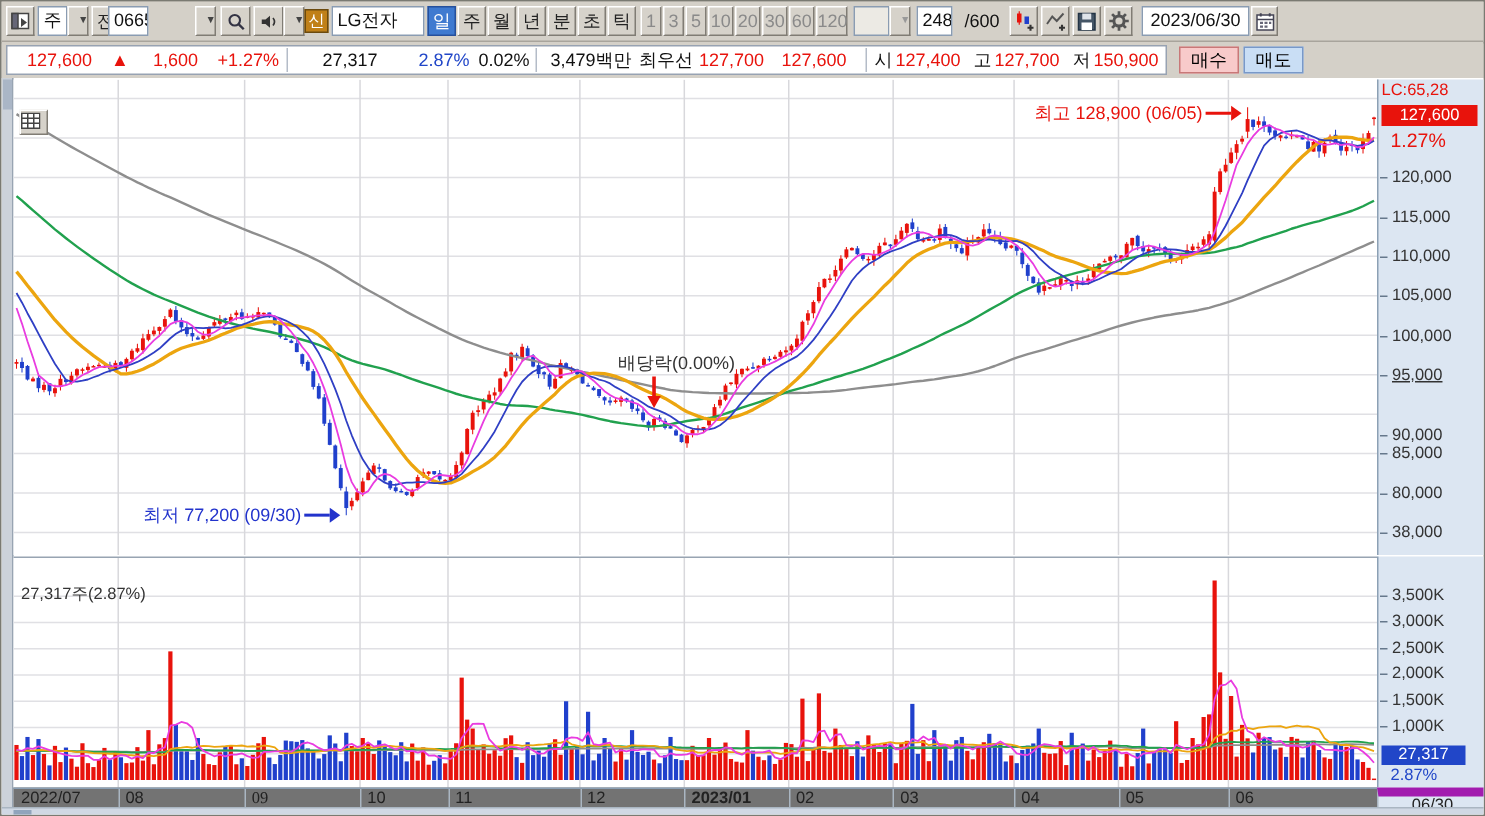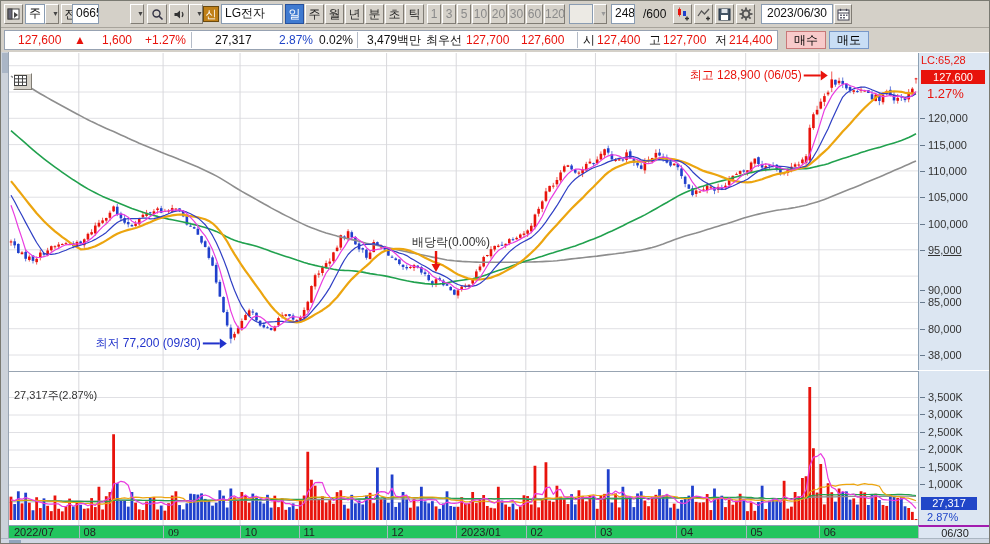--- a/index.html
+++ b/index.html
@@ -51,23 +51,23 @@
   
   .legend{position:absolute;left:4px;top:2px;height:15px;white-space:nowrap;z-index:5;}
   .legend span{vertical-align:top;line-height:15px;}
   .sq{display:inline-block;width:7px;height:7px;background:#d0cec8;border:1px solid #888;margin:4px 3px 0 2px;}
   .tab{display:inline-block;border:1px solid #888;background:#e9e7e1;padding:0 5px;line-height:14px;font-size:12px;color:#111;}
   .c-mag{color:#e23ae2;} .c-plum{color:#d45cd4;} .c-blu{color:#2f3fc4;} .c-gld{color:#d99a08;} .c-grn{color:#1ca04e;} .c-gry{color:#8e8e8e;}
   .lgap{margin-left:9px;} .sgap{margin-left:6px;}
   .volcur{position:absolute;left:5px;top:16px;font-size:11px;color:#333;z-index:5;}
   .gridbtn{position:absolute;left:4px;top:20px;width:19px;height:17px;z-index:5;}
   
-  .daterow{position:absolute;left:8px;top:473px;width:909px;height:13px;background:#22c55e;
+  .daterow{position:absolute;left:8px;top:473px;width:909px;height:13px;background:#737373;
            border-top:1px solid #8ca0b4;overflow:hidden;}
-  .dateend{position:absolute;left:917px;top:473px;width:73px;height:13px;background:#dce6f2;border-top:2px solid #a21caf;
+  .dateend{position:absolute;left:917px;top:473px;width:73px;height:13px;background:#dce6f2;border-top:6px solid #a21caf;
            border-left:1px solid #aab6c2;text-align:center;font-size:11px;line-height:12px;color:#222;}
   .dlab{position:absolute;top:0;font-size:11px;line-height:12px;color:#222;white-space:nowrap;}
   .dtick{position:absolute;top:0;width:1px;height:13px;background:#aab6c2;}
   .hscroll{position:absolute;left:0;top:486px;width:990px;height:7px;background:#d0d8e4;border-top:1px solid #aab6c2;}
   .hthumb{position:absolute;left:8px;top:1px;width:12px;height:5px;background:#90a4bc;}
 </style>
 </head>
 <body>
 
 <div class="frame">
@@ -189,21 +189,21 @@
       <span class="blk" style="left:362px;">3,479백만</span>
       <span class="blk" style="left:421px;">최우선</span>
       <span class="red" style="left:461px;">127,700</span>
       <span class="red" style="left:516px;">127,600</span>
       <div class="vdiv" style="left:572px;"></div>
       <span class="blk" style="left:578px;">시</span>
       <span class="red" style="left:592px;">127,400</span>
       <span class="blk" style="left:644px;">고</span>
       <span class="red" style="left:658px;">127,700</span>
       <span class="blk" style="left:710px;">저</span>
-      <span class="red" style="left:724px;">214,400</span>
+      <span class="red" style="left:724px;">150,900</span>
     </div>
     <button class="trade buy" style="left:785px;">매수</button>
     <button class="trade sell" style="left:828px;">매도</button>
   </div>
 
   <div class="chart">
     <div class="lstrip">
         <div class="lthumb"></div>
       </div>
 
@@ -1063,21 +1063,21 @@
         <div class="dlab" style="left: 74.616px;">08</div>
         <div class="dtick" style="left: 154.088px;"></div>
         <div class="dlab" style="left: 158.888px; font-family: Liberation Serif, serif;">09</div>
         <div class="dtick" style="left: 231.032px;"></div>
         <div class="dlab" style="left: 235.832px;">10</div>
         <div class="dtick" style="left: 289.656px;"></div>
         <div class="dlab" style="left: 294.456px;">11</div>
         <div class="dtick" style="left: 377.592px;"></div>
         <div class="dlab" style="left: 382.392px;">12</div>
         <div class="dtick" style="left: 447.208px;"></div>
-        <div class="dlab" style="left: 452.008px;">2023/01</div>
+        <div class="dlab" style="left: 452.008px; font-weight: bold;">2023/01</div>
         <div class="dtick" style="left: 516.824px;"></div>
         <div class="dlab" style="left: 521.624px;">02</div>
         <div class="dtick" style="left: 586.44px;"></div>
         <div class="dlab" style="left: 591.24px;">03</div>
         <div class="dtick" style="left: 667.048px;"></div>
         <div class="dlab" style="left: 671.848px;">04</div>
         <div class="dtick" style="left: 736.664px;"></div>
         <div class="dlab" style="left: 741.464px;">05</div>
         <div class="dtick" style="left: 809.944px;"></div>
         <div class="dlab" style="left: 814.744px;">06</div>

